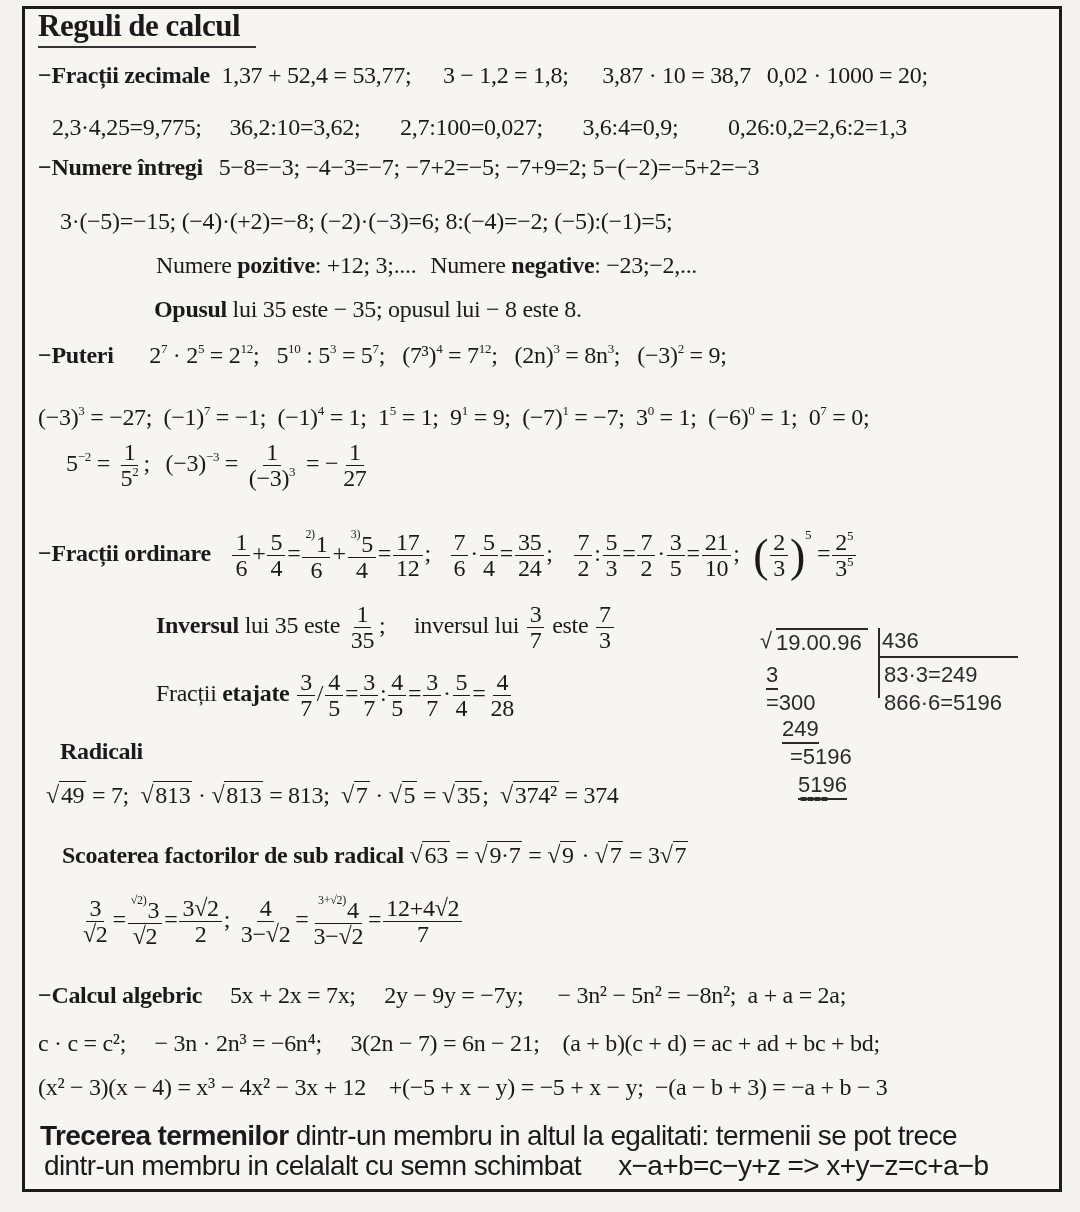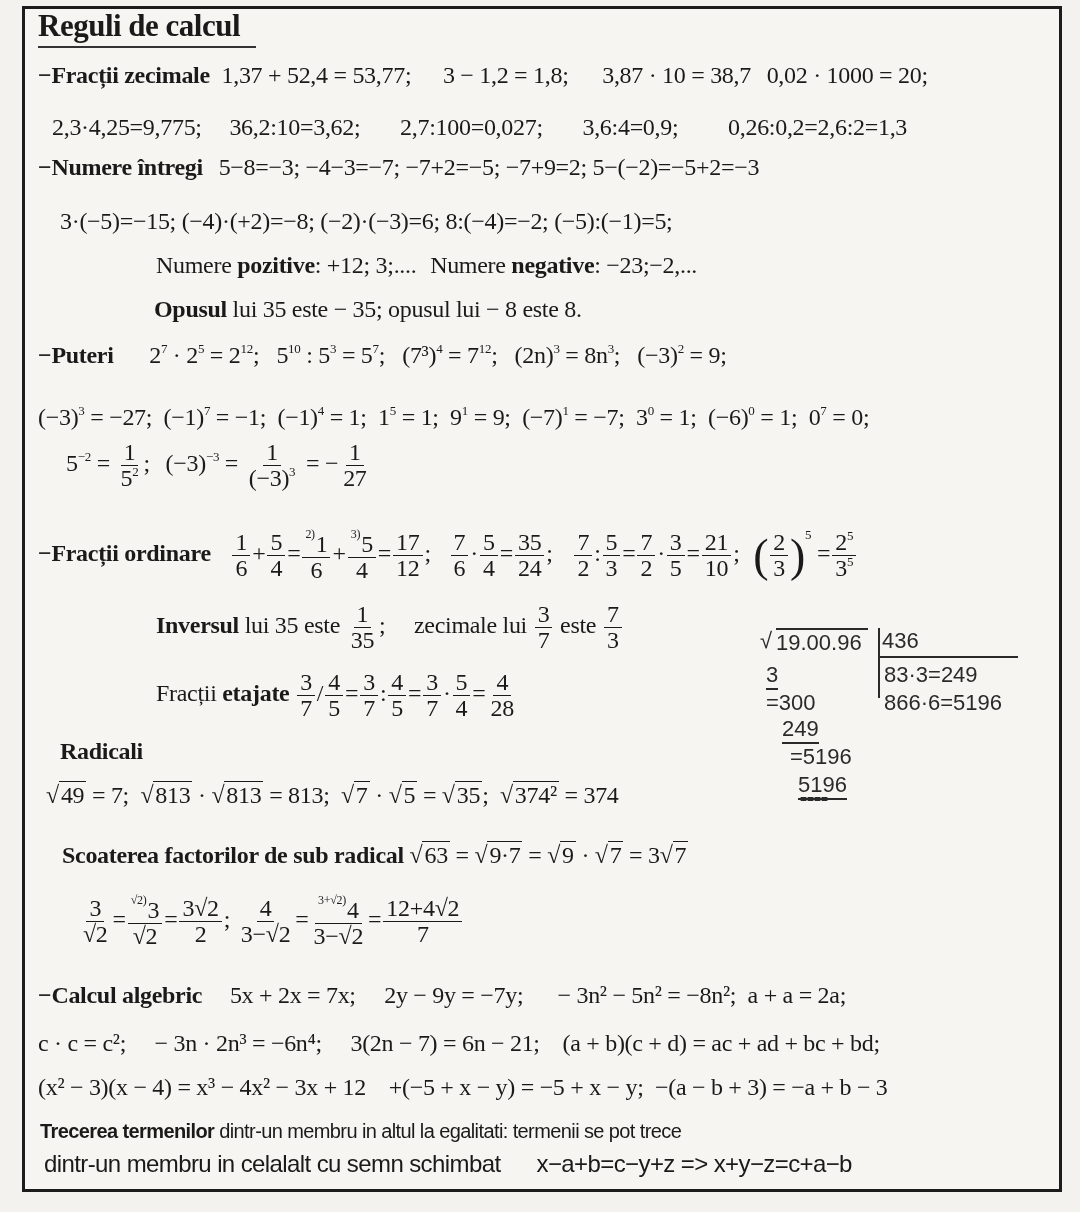--- a/index.html
+++ b/index.html
@@ -152,21 +152,21 @@
   =<span class="frac">
       <span class="num"><span>2</span><sup>5</sup></span>
       <span class="den"><span>3</span><sup>5</sup></span>
     </span>
 </div>
 
 <div class="abs line" style="left:156px; top:602px;">
   <b>Inversul</b><span> lui 35 este </span><span class="frac">
       <span class="num">1</span>
       <span class="den">35</span>
-    </span><span style="white-space:pre">;     zecimale lui </span><span class="frac">
+    </span><span style="white-space:pre">;     inversul lui </span><span class="frac">
       <span class="num">3</span>
       <span class="den">7</span>
     </span><span style="white-space:pre"> este </span><span class="frac">
       <span class="num">7</span>
       <span class="den">3</span>
     </span>
 </div>
 
 <div class="abs line" style="left:156px; top:670px;">
   <span style="white-space:pre">Fracții </span><b>etajate</b>
@@ -244,19 +244,19 @@
     </span>
 </div>
 
 <div class="abs line" style="left:38px; top:982px;">
   <span class="lbl">−Calcul algebric</span>
   <span style="margin-left:22px; white-space:pre">5x + 2x = 7x;     2y − 9y = −7y;      − 3n² − 5n² = −8n²;  a + a = 2a;</span>
 </div>
 <div class="abs line" style="left:38px; top:1030px; white-space:pre">c · c = c²;     − 3n · 2n³ = −6n⁴;     3(2n − 7) = 6n − 21;    (a + b)(c + d) = ac + ad + bc + bd;</div>
 <div class="abs line" style="left:38px; top:1074px; white-space:pre">(x² − 3)(x − 4) = x³ − 4x² − 3x + 12    +(−5 + x − y) = −5 + x − y;  −(a − b + 3) = −a + b − 3</div>
 
-<div class="abs sans" style="left:40px; top:1120px; font-size:20px; letter-spacing:-0.6px;">
+<div class="abs sans" style="left:40px; top:1120px; font-size:28px; letter-spacing:-0.6px;">
   <b>Trecerea termenilor</b><span> dintr-un membru in altul la egalitati: termenii se pot trece</span>
 </div>
-<div class="abs sans" style="left:44px; top:1150px; font-size:24px; letter-spacing:-0.6px;text-align:center;">
+<div class="abs sans" style="left:44px; top:1150px; font-size:28px; letter-spacing:-0.6px;text-align:center;">
   <span>dintr-un membru in celalalt cu semn schimbat</span>
   <span style="margin-left:30px">x−a+b=c−y+z  =&gt; x+y−z=c+a−b</span>
 </div>
 
 </body></html>

